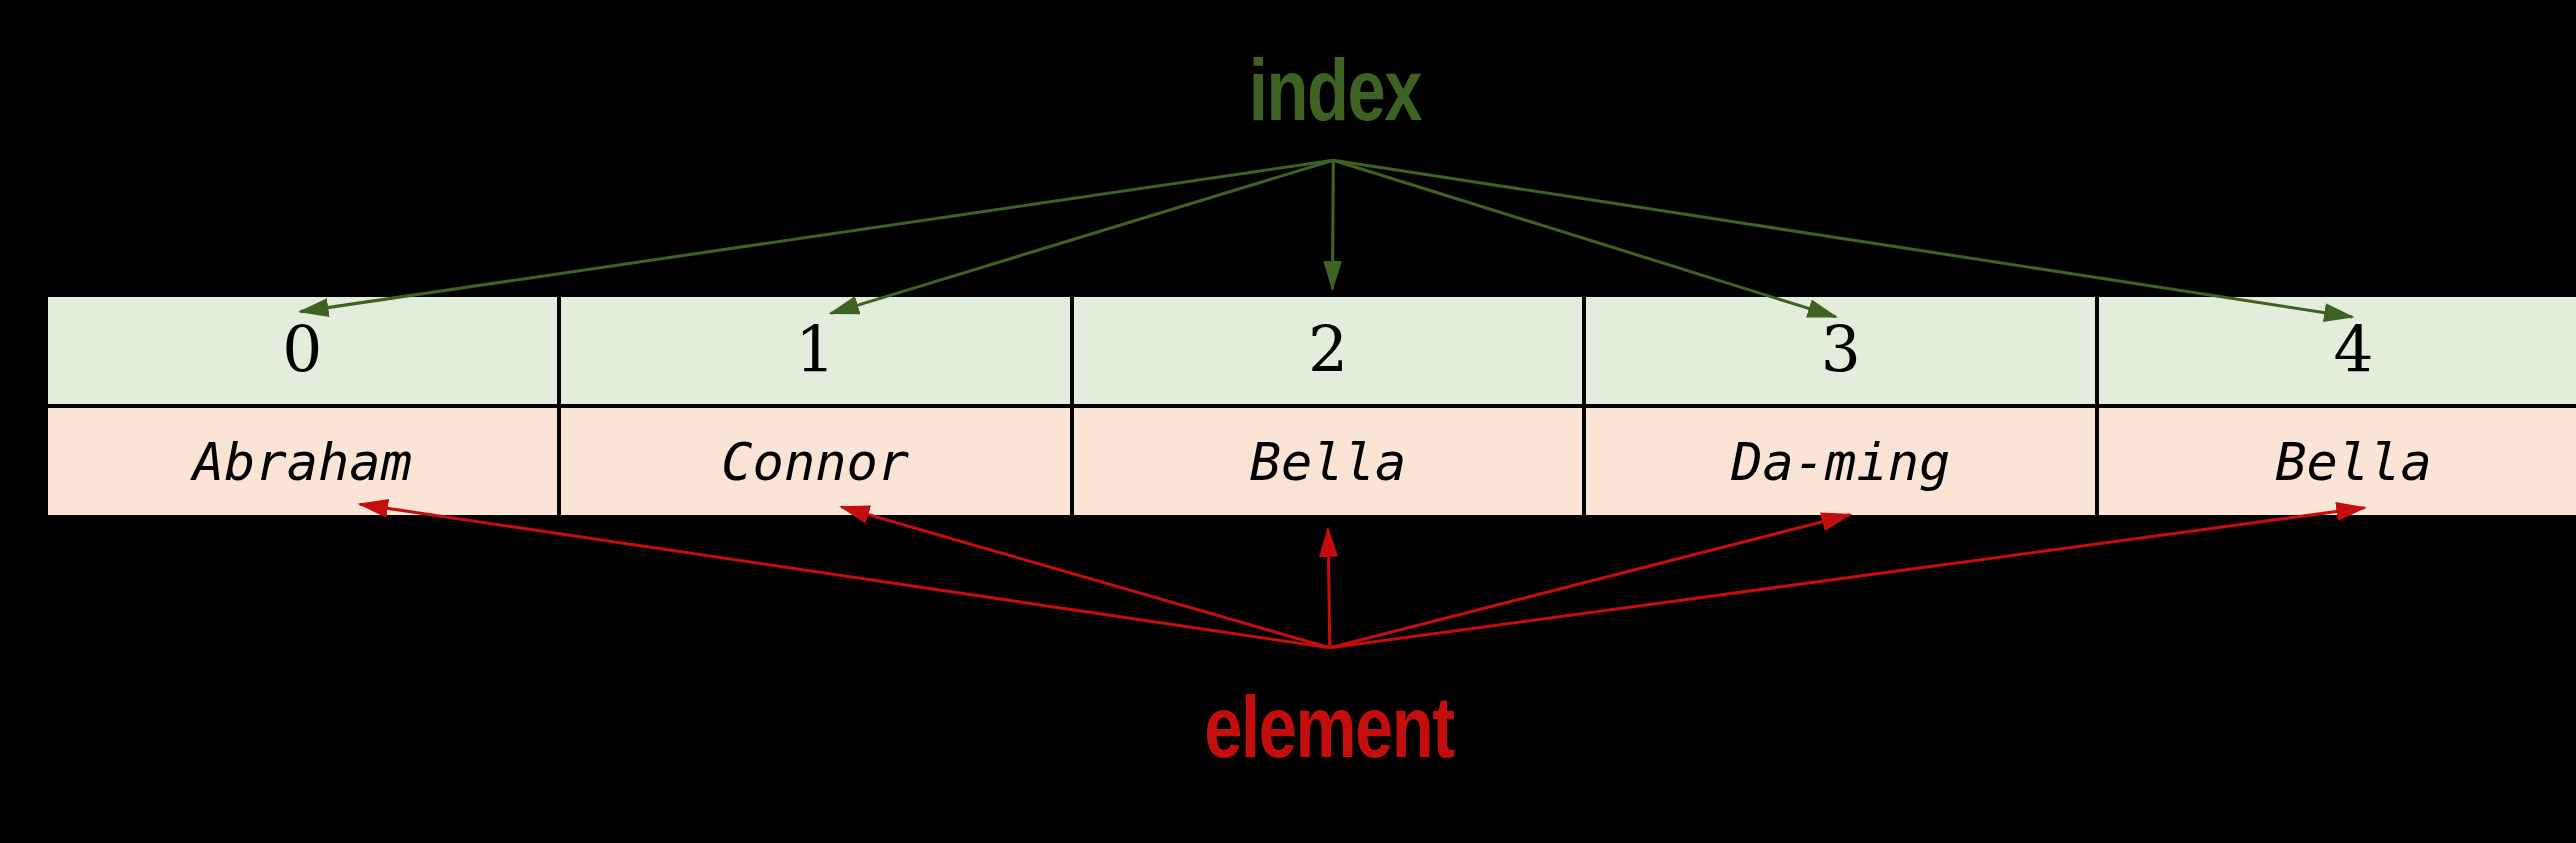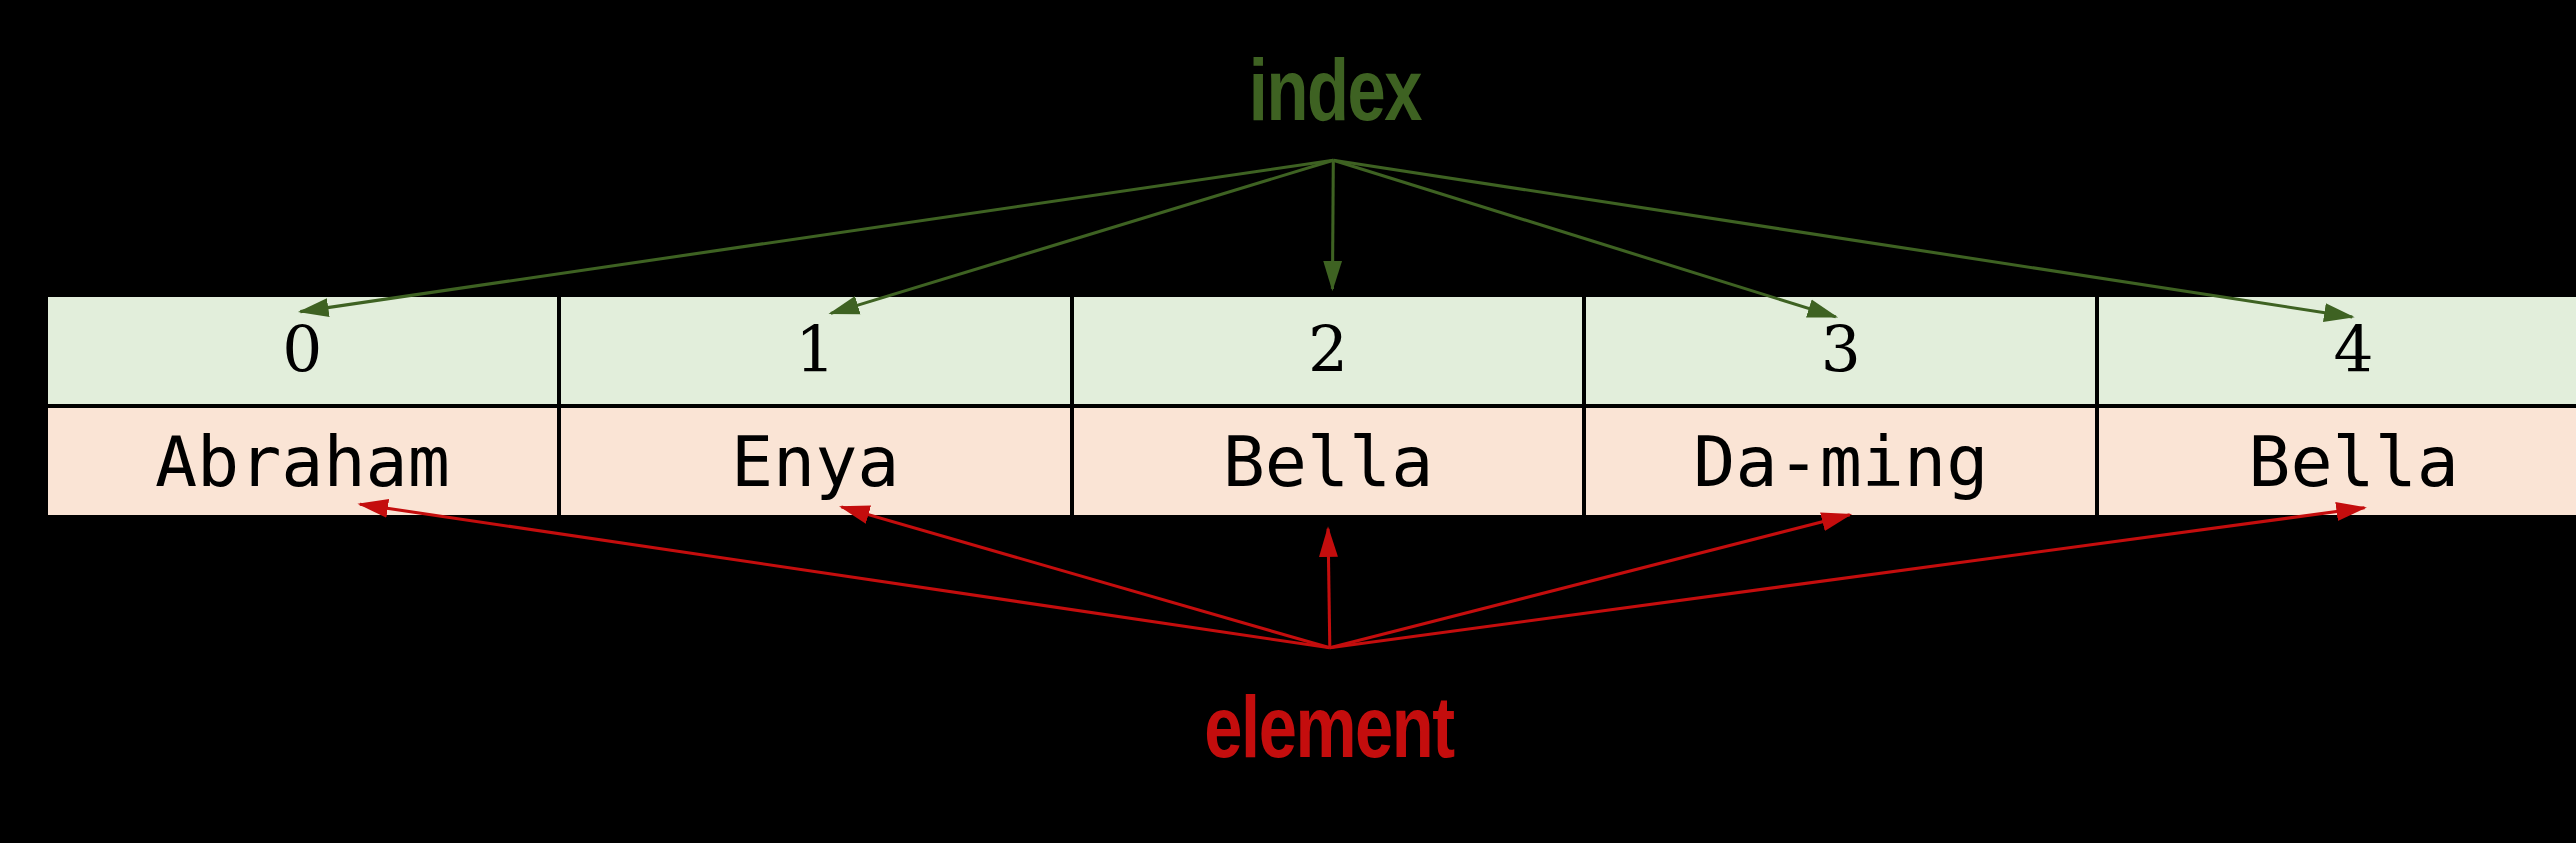--- a/index.html
+++ b/index.html
@@ -50,21 +50,22 @@
     color:var(--cell-text);
   }
   .index-row td{
     background:var(--index-row-bg);
     font-family:"DejaVu Serif",serif;
     font-size:63px;
   }
   .element-row td{
     background:var(--element-row-bg);
     font-family:"DejaVu Sans Mono",monospace;
-    font-size:70px;
+    font-size:52px;
+    font-style:italic;
   }
 
   
   .fan-arrows{
     position:absolute;left:0;top:0;
     width:2576px;height:843px;
     pointer-events:none;
   }
   .gl{stroke:var(--index-accent);stroke-width:3.5;fill:none;}
   .rl{stroke:var(--element-accent);stroke-width:3.5;fill:none;}
@@ -82,21 +83,21 @@
     <tbody>
       <tr class="index-row">
         <td>0</td>
         <td>1</td>
         <td>2</td>
         <td>3</td>
         <td>4</td>
       </tr>
       <tr class="element-row">
         <td>Abraham</td>
-        <td>Enya</td>
+        <td>Connor</td>
         <td>Bella</td>
         <td>Da-ming</td>
         <td>Bella</td>
       </tr>
     </tbody>
   </table>
 
   <svg class="fan-arrows" viewBox="0 0 2941 963">
     <defs>
       <marker id="head-green" markerUnits="strokeWidth" markerWidth="11" markerHeight="8" refX="9.2" refY="3.5" orient="auto">

